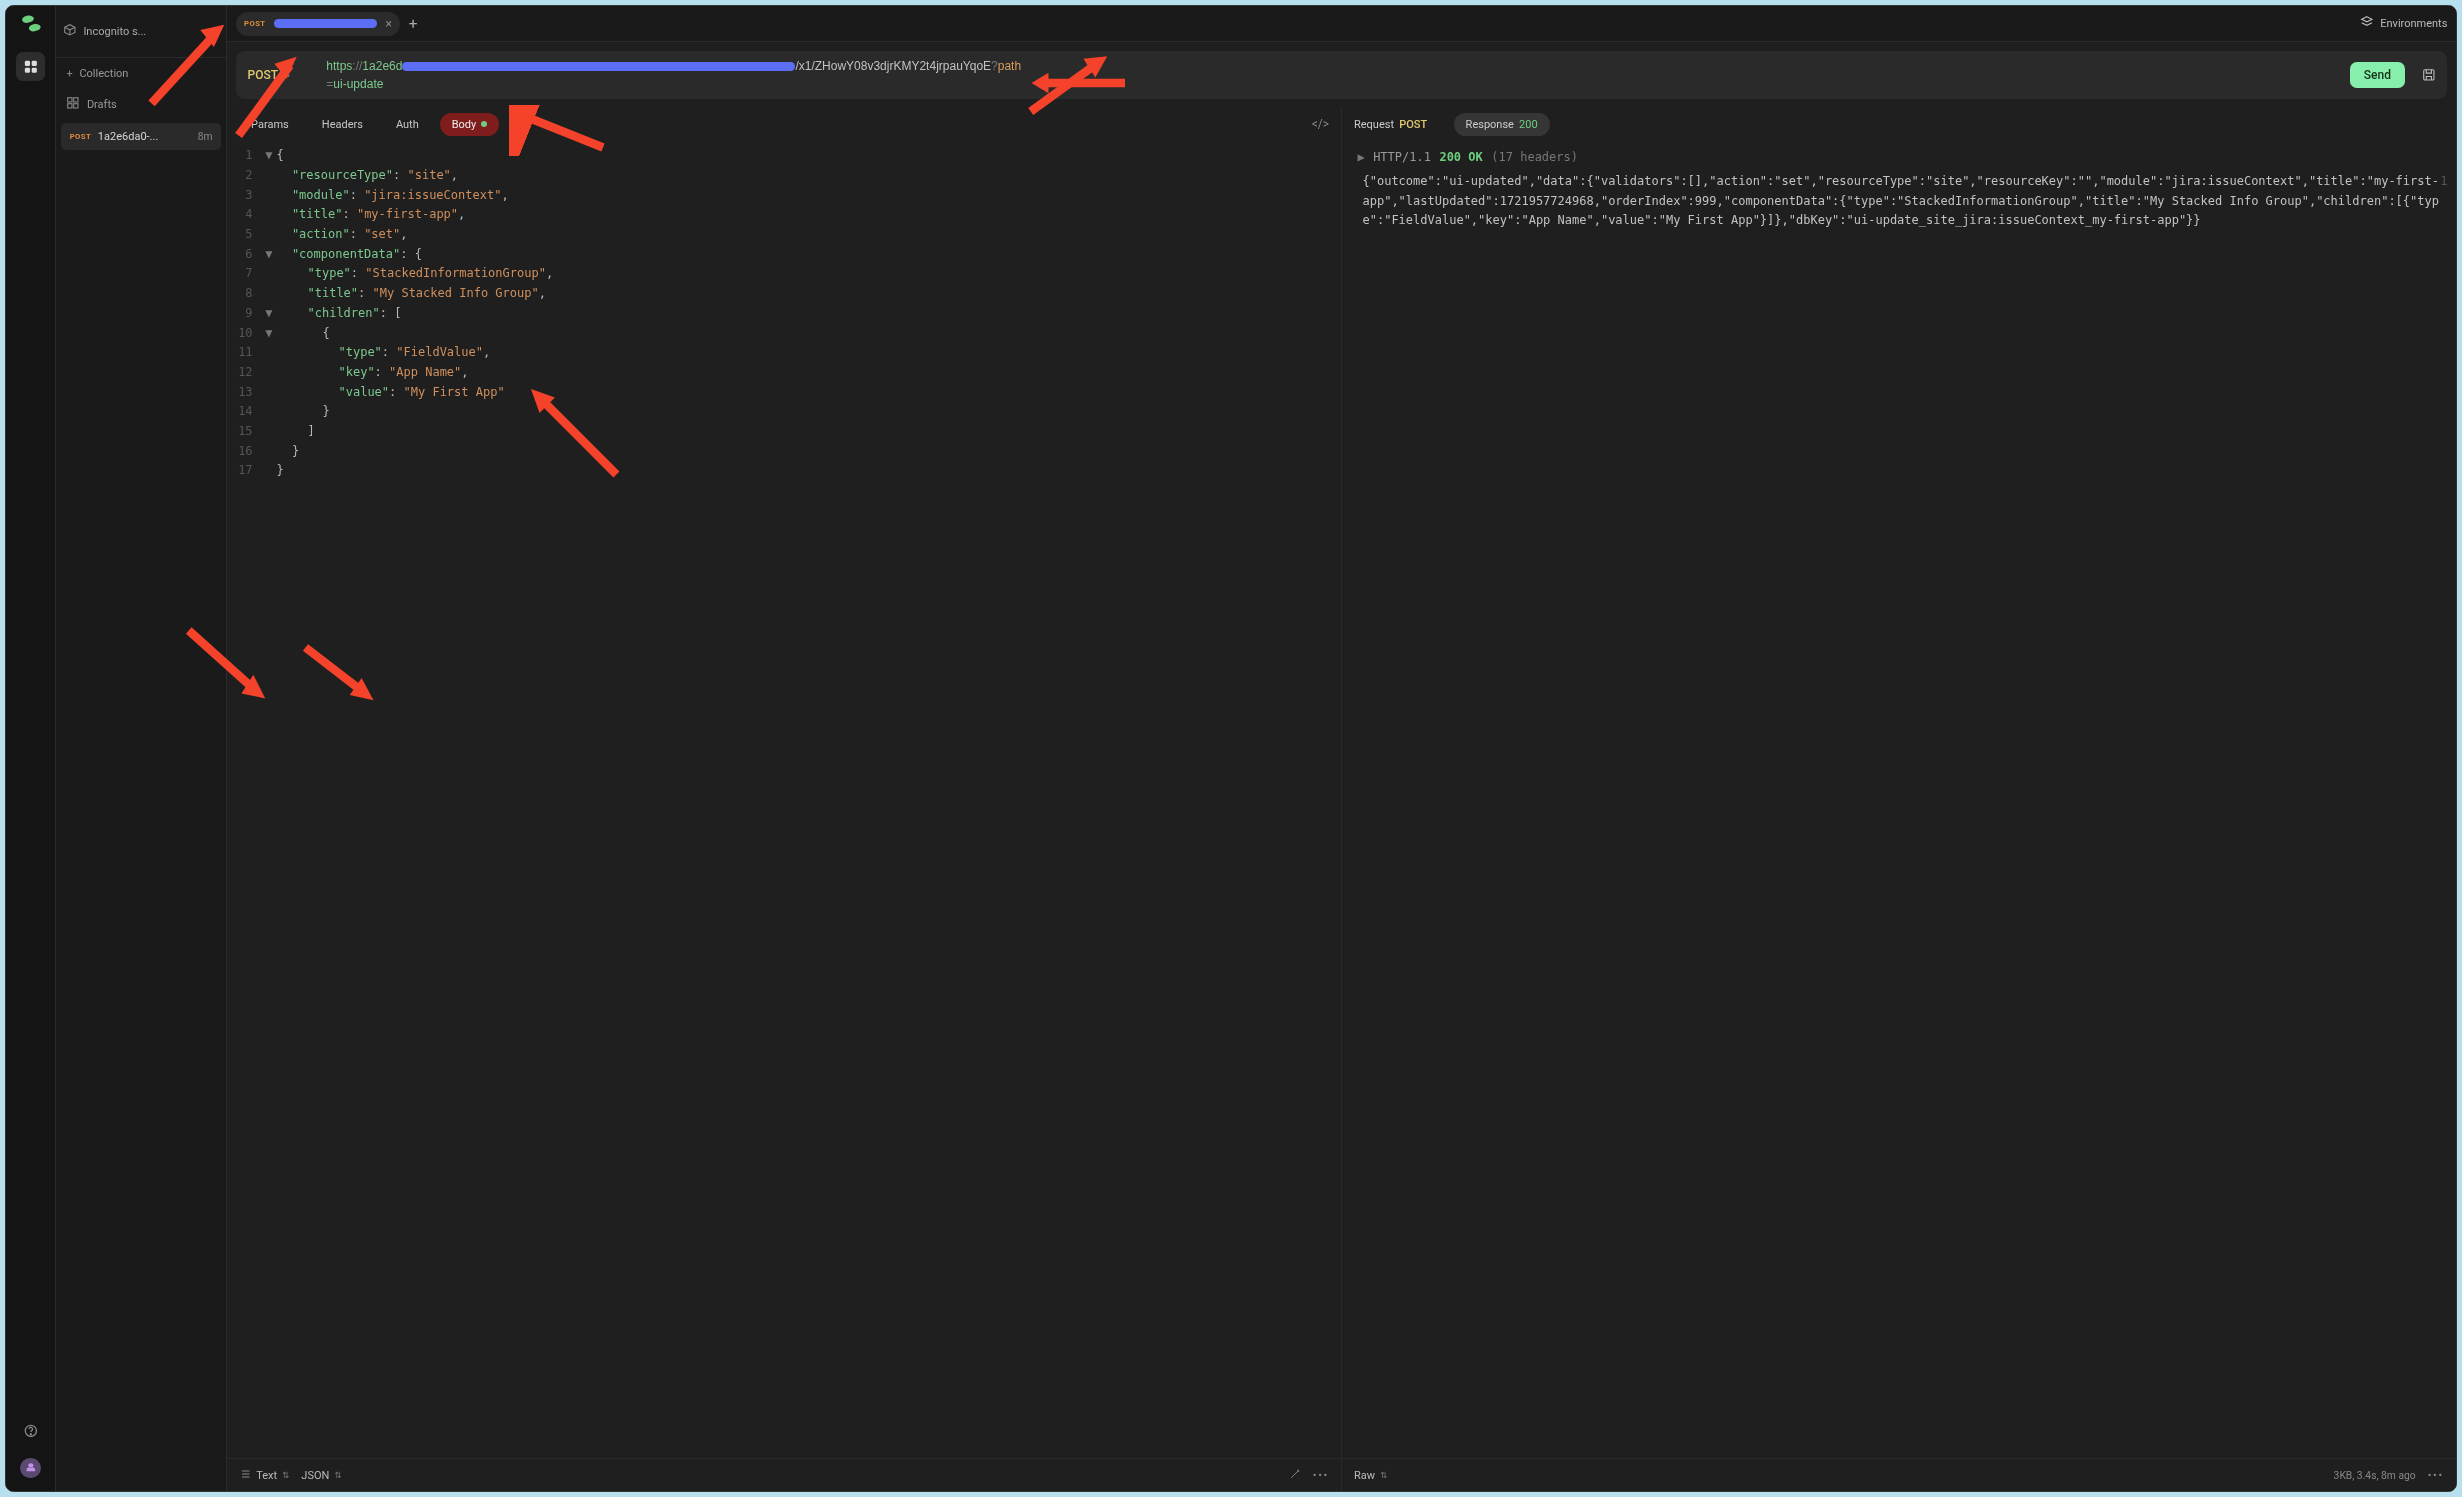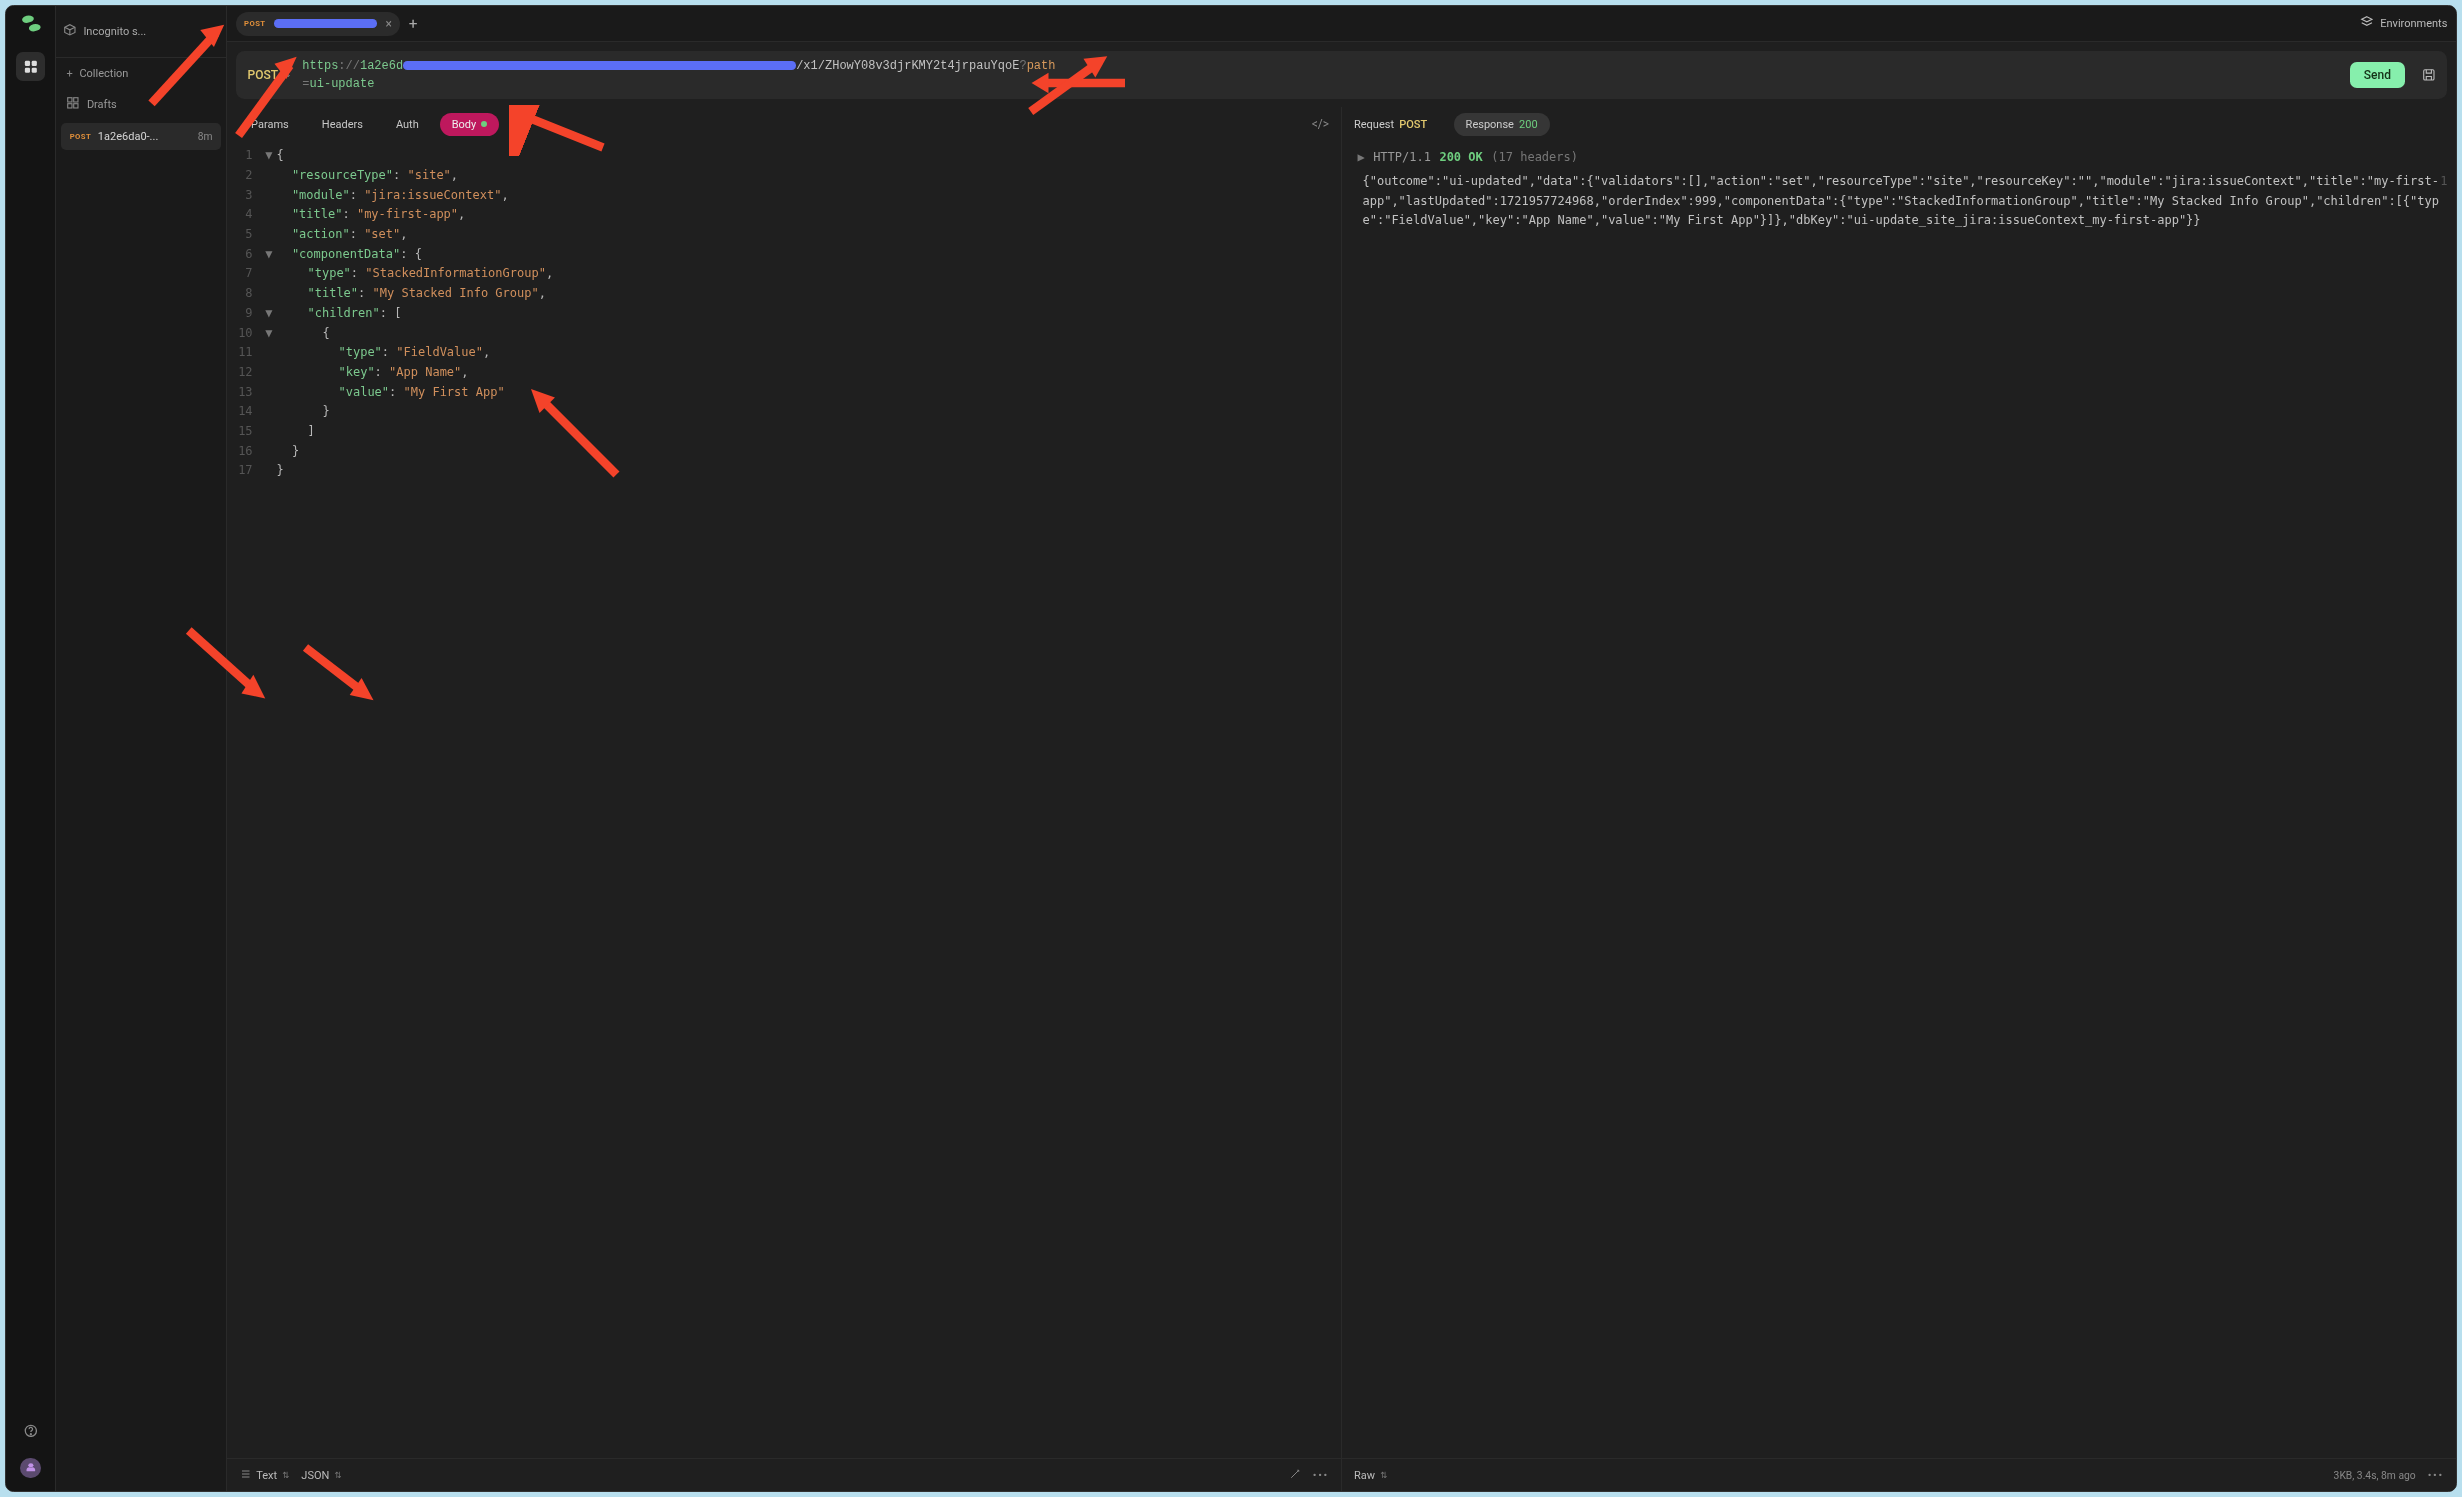--- a/index.html
+++ b/index.html
@@ -84,21 +84,21 @@
     margin: 8.5px;
     background:#2a2a2a;
     border-radius:8.5px;
     height: 48px;
     display:flex; align-items:center;
     padding: 0 6.8px 0 12px;
     gap: 12px;
   }
   .method-sel { color:#e2c96f; font-size:12px; font-weight:500; display:flex; align-items:center; gap:5.1px;}
   .method-sel .caret { color:#888; font-size:8.5px; line-height:1;}
-  .url { flex:1; font-family: Liberation Mono, monospace; font-size:12px; white-space:normal; word-break:break-all; line-height:1.5;}
+  .url { flex:1; font-family: Liberation Sans, sans-serif; font-size:12px; white-space:normal; word-break:break-all; line-height:1.5;margin-left:24px;}
   .url .scheme { color:#7cc98e; }
   .url .sep { color:#777; }
   .url .host { color:#7cc98e; }
   .url .redact { display:inline-block; width:393px; height:9.4px; background:#5b6ef5; border-radius:4.3px; vertical-align:middle;}
   .url .path { color:#c2c2c2; }
   .url .qk { color:#d89a5c; }
   .url .qv { color:#7cc98e; }
   .send-btn {
     background:#86efac; color:#153218;
     border-radius:6.8px; padding:6px 13.7px; font-size:12px; font-weight:500;
@@ -107,21 +107,21 @@
   .workarea { flex:1; display:flex; min-height:0;}
   .pane { flex:1; min-width:0; display:flex; flex-direction:column; }
   .pane.left { border-right:0.9px solid #2a2a2a; }
   .tabs {
     height: 34px; display:flex; align-items:center; padding: 0 12px; gap:9px;
   }
   .tab-item {
     padding:5.1px 12px; border-radius:12px; color:#c7c7c7; font-size:11px;
     display:flex; align-items:center; gap:5.1px;
   }
-  .tab-item.active { background:#be185d; color:#eee;}
+  .tab-item.active { background:#7f1d1d; color:#eee;}
   .dot { width:6px; height:6px; border-radius:50%; background:#6ece7f; display:inline-block;}
   .tabs .spacer2 { flex:1; }
   .codeish { color:#888; font-size:12px;}
   .rbadge { display:flex; align-items:center; gap:5.1px; color:#ccc; font-size:11px;}
   .rbadge .y { color:#e2c96f; font-weight:500;}
   .rbadge.pill { background:#363636; border-radius:12px; padding:5.1px 12px;}
   .rbadge .g { color:#6ece7f;}
   .editor { flex:1; overflow:auto; padding:5.1px 0 0 0; font-family: ui-monospace, SFMono-Regular, Menlo, monospace; font-size:12px; line-height:19.7px;}
   .editor .row { display:flex; }
   .gut { width:34px; text-align:right; color:#555; padding-right:8.5px; user-select:none;}

